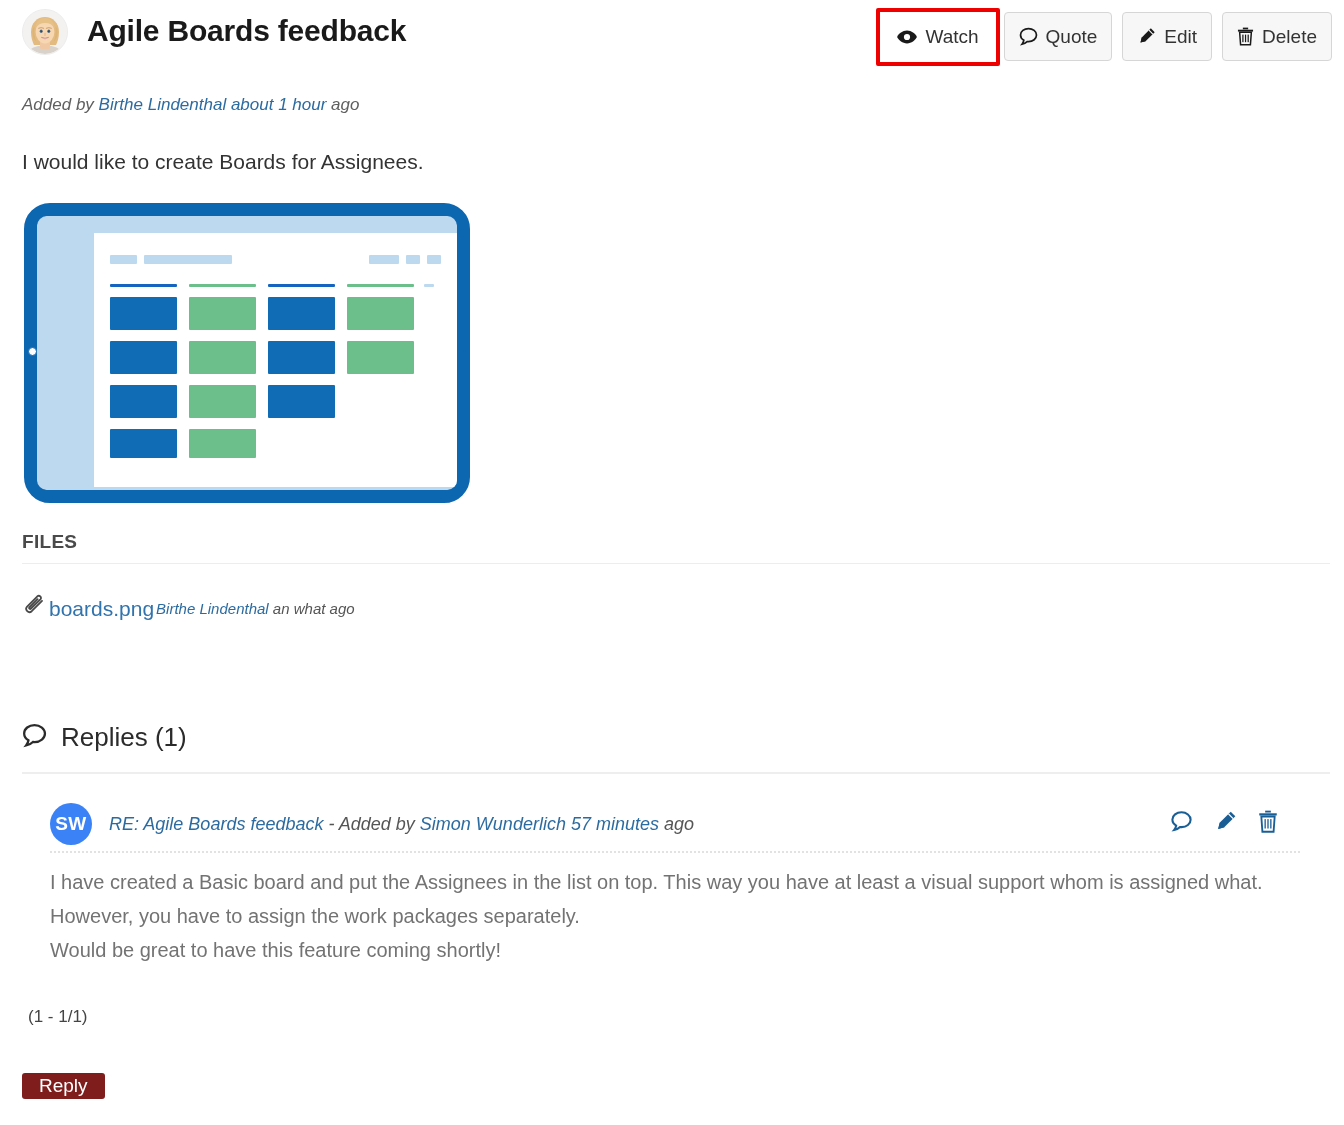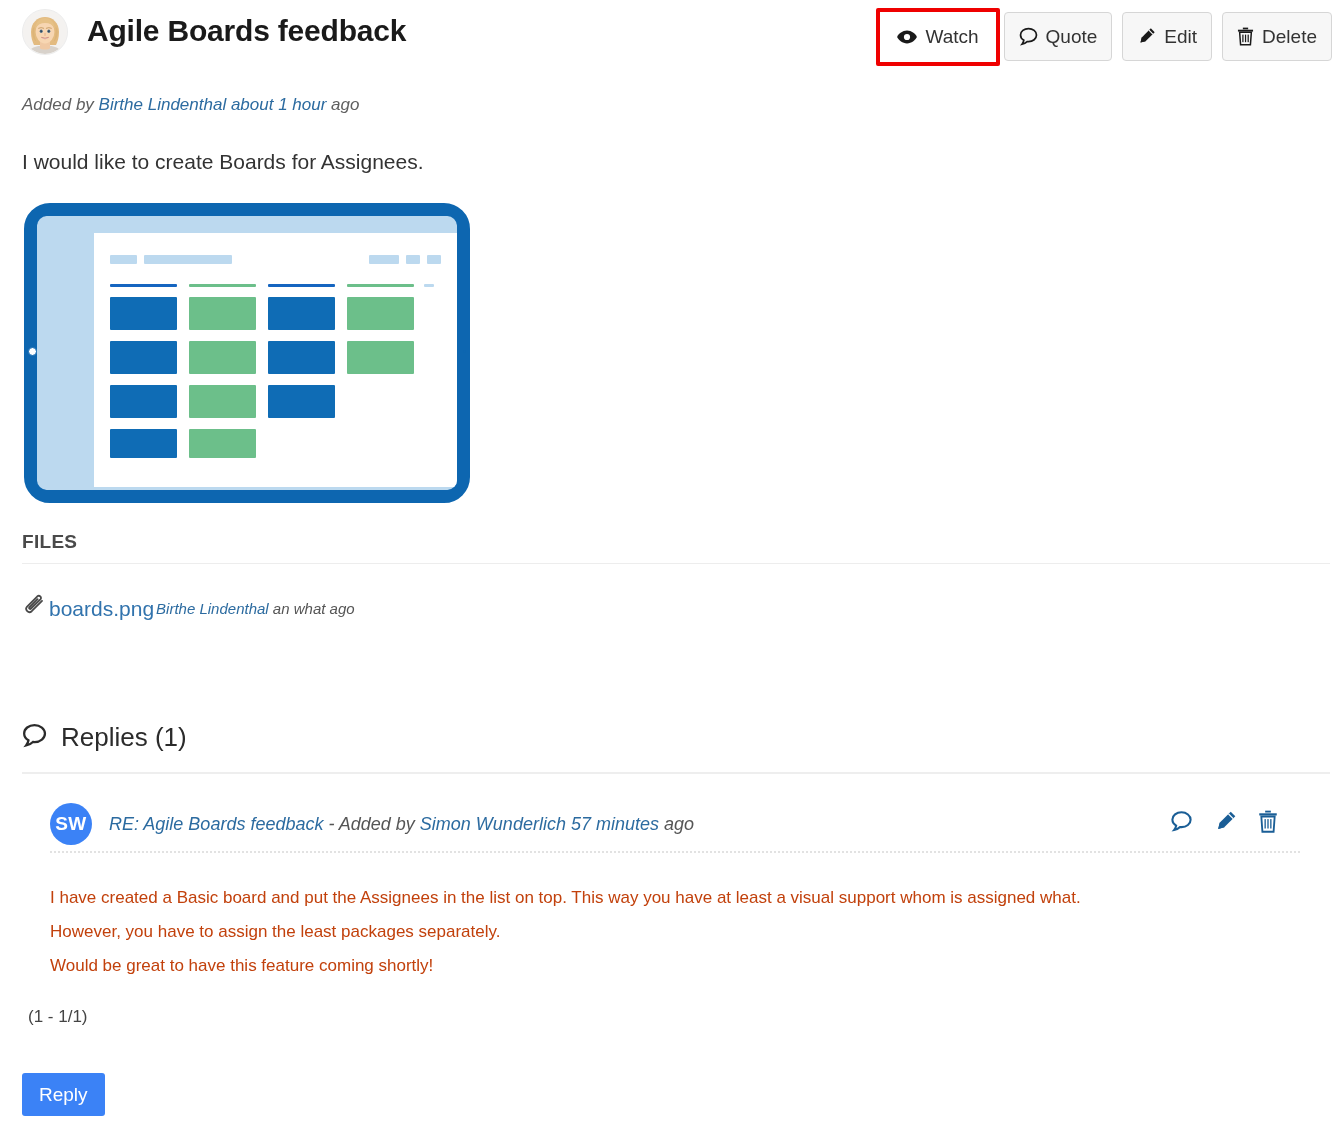--- a/index.html
+++ b/index.html
@@ -277,45 +277,45 @@
     gap: 21px;
     align-items: center;
   }
   .reply-actions .act { cursor: pointer; display: inline-flex; }
   .reply-dotted {
     margin-top: 3px;
     border-top: 2px dotted #e2e2e2;
     width: 1250px;
   }
   .reply-body {
-    margin-top: 28px;
-    font-size: 17px;
+    margin-top: 12px;
+    font-size: 20px;
     line-height: 34px;
-    color: #c2410c;
+    color: #737373;
     width: 1255px;
   }
 
   
   .pagination {
     position: absolute;
     left: 28px;
     top: 1007px;
     font-size: 17px;
     color: #444444;
   }
   .reply-btn {
     position: absolute;
     left: 22px;
     top: 1073px;
-    height: 43px;
+    height: 26px;
     min-width: 74px;
     padding: 0 17px;
     border: none;
     border-radius: 3px;
-    background: #3b82f6;
+    background: #7f1d1d;
     color: #ffffff;
     font-size: 19px;
     font-family: "Liberation Sans", sans-serif;
     cursor: pointer;
   }
 </style>
 </head>
 <body>
 
 <div class="header-row">
@@ -505,20 +505,20 @@
           <rect x="11" y="8.3" width="1.2" height="8.6" fill="#1a5e96"></rect>
         </svg>
       </span>
     </div>
   </div>
 
   <div class="reply-dotted"></div>
 
   <div class="reply-body">
     <div>I have created a Basic board and put the Assignees in the list on top. This way you have at least a visual support whom is assigned what.</div>
-    <div>However, you have to assign the least packages separately.</div>
+    <div>However, you have to assign the work packages separately.</div>
     <div>Would be great to have this feature coming shortly!</div>
   </div>
 </div>
 
 <div class="pagination">(1 - 1/1)</div>
 
 <button class="reply-btn">Reply</button>
 
 </body></html>

